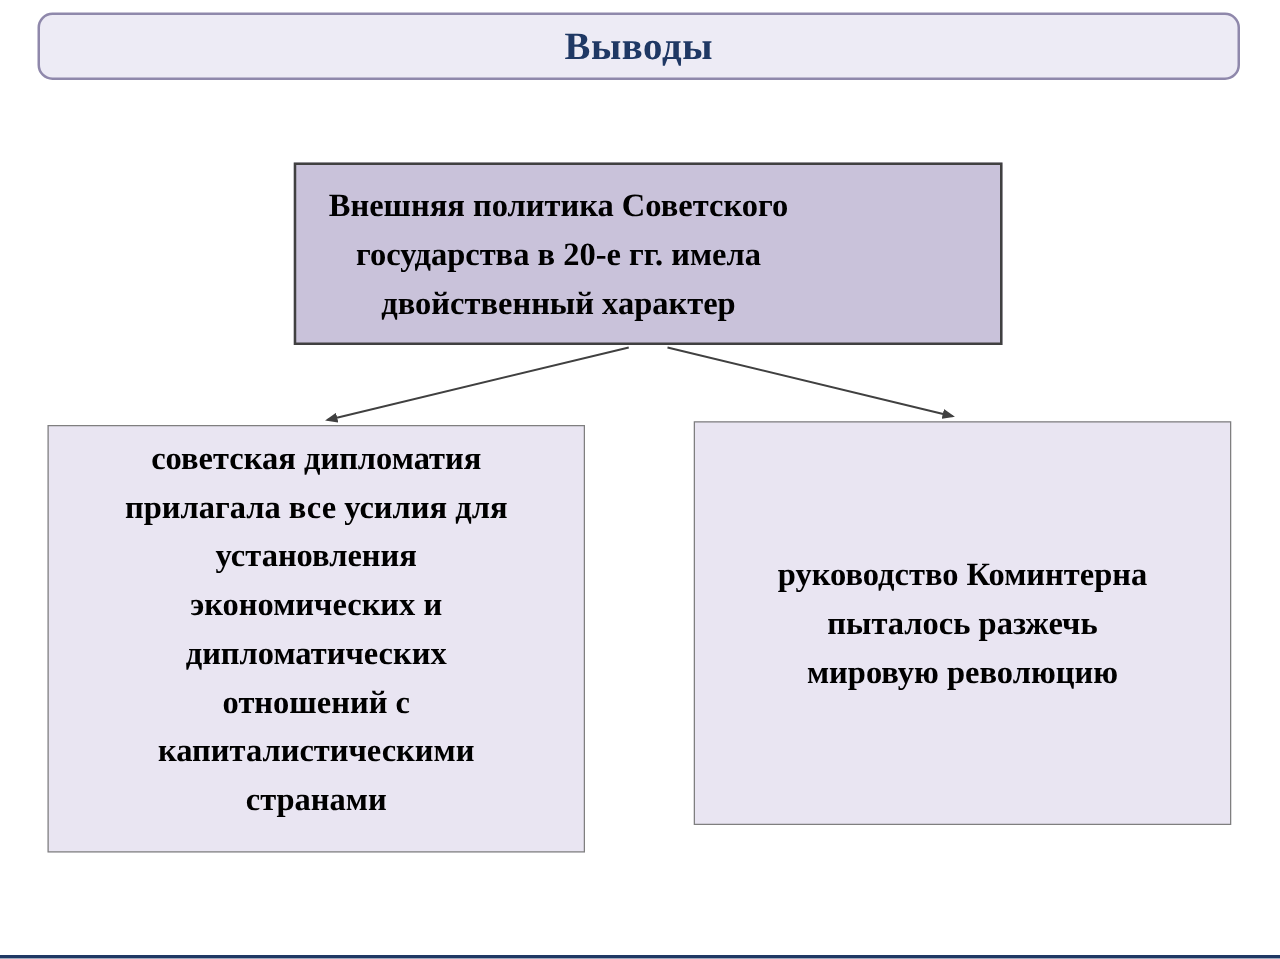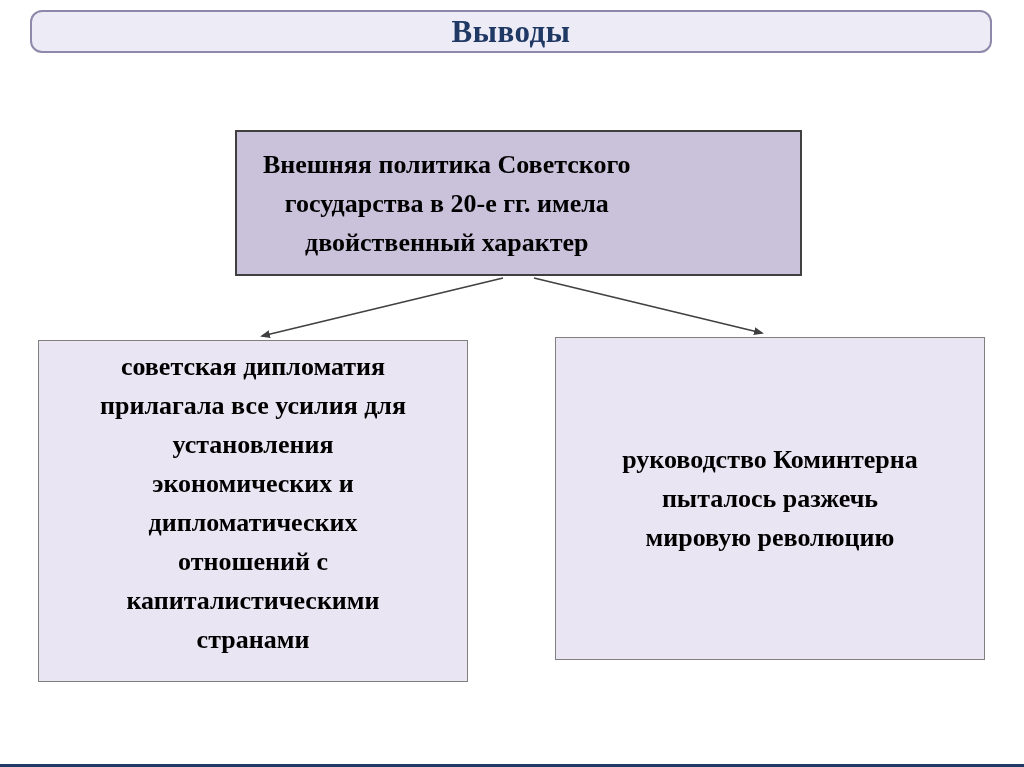--- a/index.html
+++ b/index.html
@@ -13,21 +13,21 @@
     width: 1024px;
     height: 767px;
     background: #ffffff;
     overflow: hidden;
   }
   .title-box {
     position: absolute;
     left: 30px;
     top: 10px;
     width: 962px;
-    height: 43px;
+    height: 54px;
     background: #edebf5;
     border: 2px solid #8f88ab;
     border-radius: 12px;
     display: flex;
     align-items: center;
     justify-content: center;
     box-sizing: border-box;
   }
   .title-text {
     color: #1f3864;

